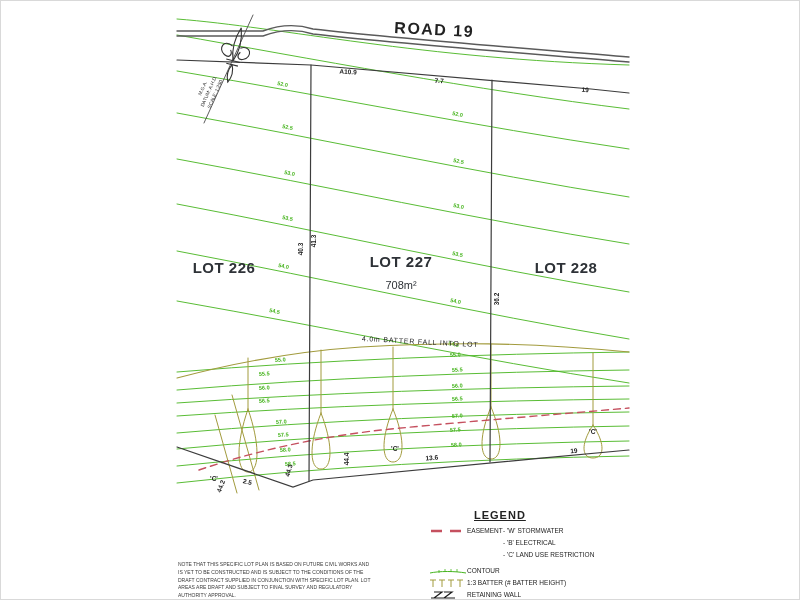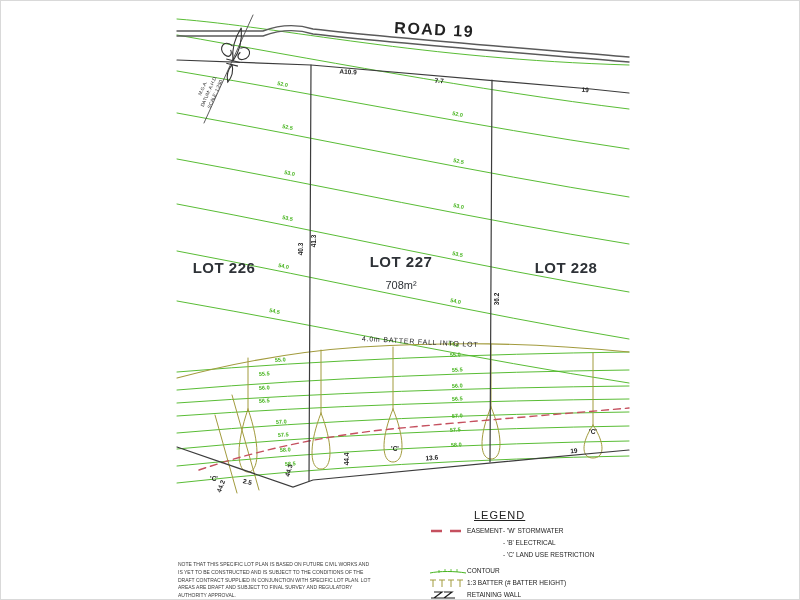--- a/index.html
+++ b/index.html
@@ -6,21 +6,21 @@
   .page{
     position:relative;width:800px;height:600px;background:#ffffff;
     border:1px solid #d9d9d9;box-sizing:border-box;overflow:hidden;
     font-family:"Liberation Sans", sans-serif;
   }
   svg text{font-family:"Liberation Sans", sans-serif;}
   .legend{
     position:absolute;left:428px;top:508px;width:210px;color:#222;
   }
   .legend-title{
-    font-size:11px;font-weight:normal;letter-spacing:1px;color:#222;
+    font-size:11px;font-weight:bold;letter-spacing:1px;color:#222;
     text-decoration:underline;margin-left:45px;margin-bottom:4px;
   }
   .legend-row{display:flex;align-items:center;height:11px;margin-bottom:1px;}
   .legend-swatch{width:38px;flex:0 0 38px;display:flex;align-items:center;}
   .legend-col1{width:36px;flex:0 0 36px;font-size:6.5px;color:#222;}
   .legend-item-text{font-size:6.5px;color:#222;white-space:nowrap;}
   .notes{
     position:absolute;left:177px;top:560px;width:196px;
     font-size:5px;line-height:1.55;color:#3a3a3a;
   }

